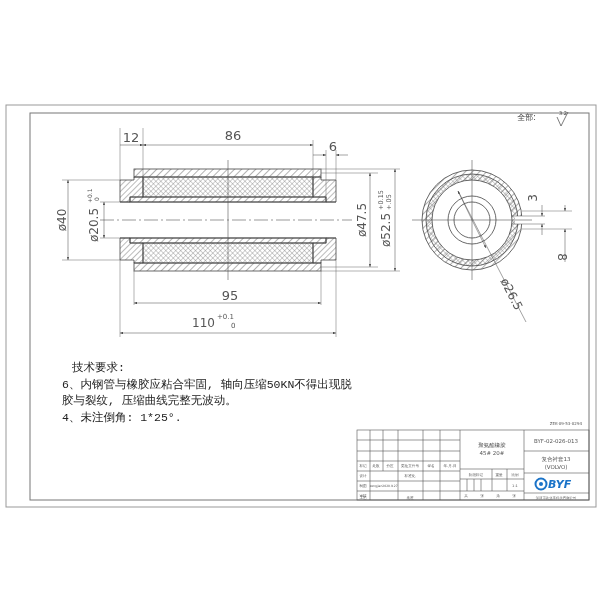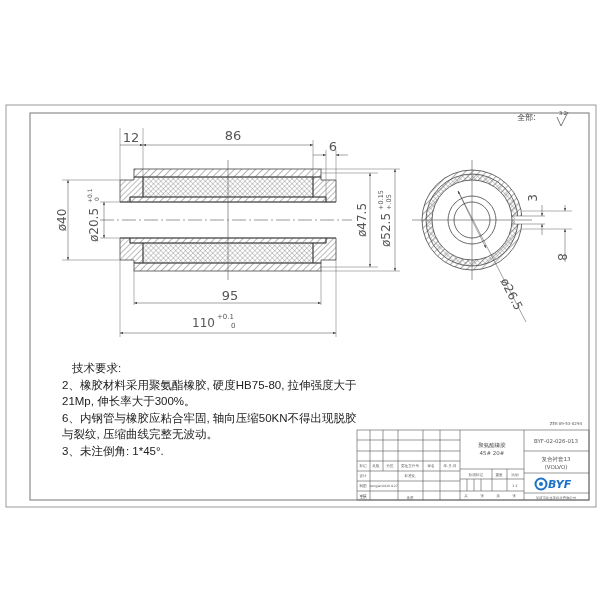--- a/index.html
+++ b/index.html
@@ -1,18 +1,18 @@
 <!DOCTYPE html>
 <html><head>
 <meta charset="utf-8">
 <style>
   html,body{margin:0;padding:0;background:#ffffff;}
   body{width:600px;height:600px;position:relative;overflow:hidden;font-family:"DejaVu Sans",sans-serif;}
   #drawing{position:absolute;left:0;top:0;width:600px;height:600px;}
-  .tech{position:absolute;left:62px;top:360px;width:300px;font-family:Liberation Sans, sans-serif;font-size:11.5px;line-height:16.5px;color:#222;}
+  .tech{position:absolute;left:62px;top:360px;width:300px;font-family:Liberation Mono, monospace;font-size:11.5px;line-height:16.5px;color:#222;}
   .tech .title{padding-left:10px;}
   .tech p{margin:0;}
   .tb-text{font-family:"DejaVu Sans",sans-serif;fill:#555;}
 </style>
 </head>
 <body>
 
 <svg id="drawing" viewBox="0 0 600 600" xmlns="http://www.w3.org/2000/svg">
   <defs>
     <pattern id="hatch" patternUnits="userSpaceOnUse" width="4" height="4" patternTransform="rotate(45)">
@@ -221,16 +221,15 @@
       <circle cx="541" cy="484" r="5.5" fill="none" stroke="#1a73c8" stroke-width="2"></circle>
       <circle cx="541" cy="484" r="2" fill="#1a73c8"></circle>
       <text x="548" y="488" font-size="11" font-weight="bold" font-style="italic" fill="#1a73c8">BYF</text>
     </g>
     <text x="556" y="498.5" font-size="3.4" class="tb-text" text-anchor="middle">深圳市比亚丰科技有限公司</text>
   </g>
 </svg>
 
 <div class="tech">
   <p class="title">技术要求:</p>
-  <p>2、橡胶材料采用聚氨酯橡胶, 硬度HB75-80, 拉伸强度大于21Mp, 伸长率大于300%。</p>
   <p>6、内钢管与橡胶应粘合牢固, 轴向压缩50KN不得出现脱胶与裂纹, 压缩曲线完整无波动。</p>
-  <p>3、未注倒角: 1*45°.</p>
+  <p>4、未注倒角: 1*25°.</p>
 </div>
 
 </body></html>

